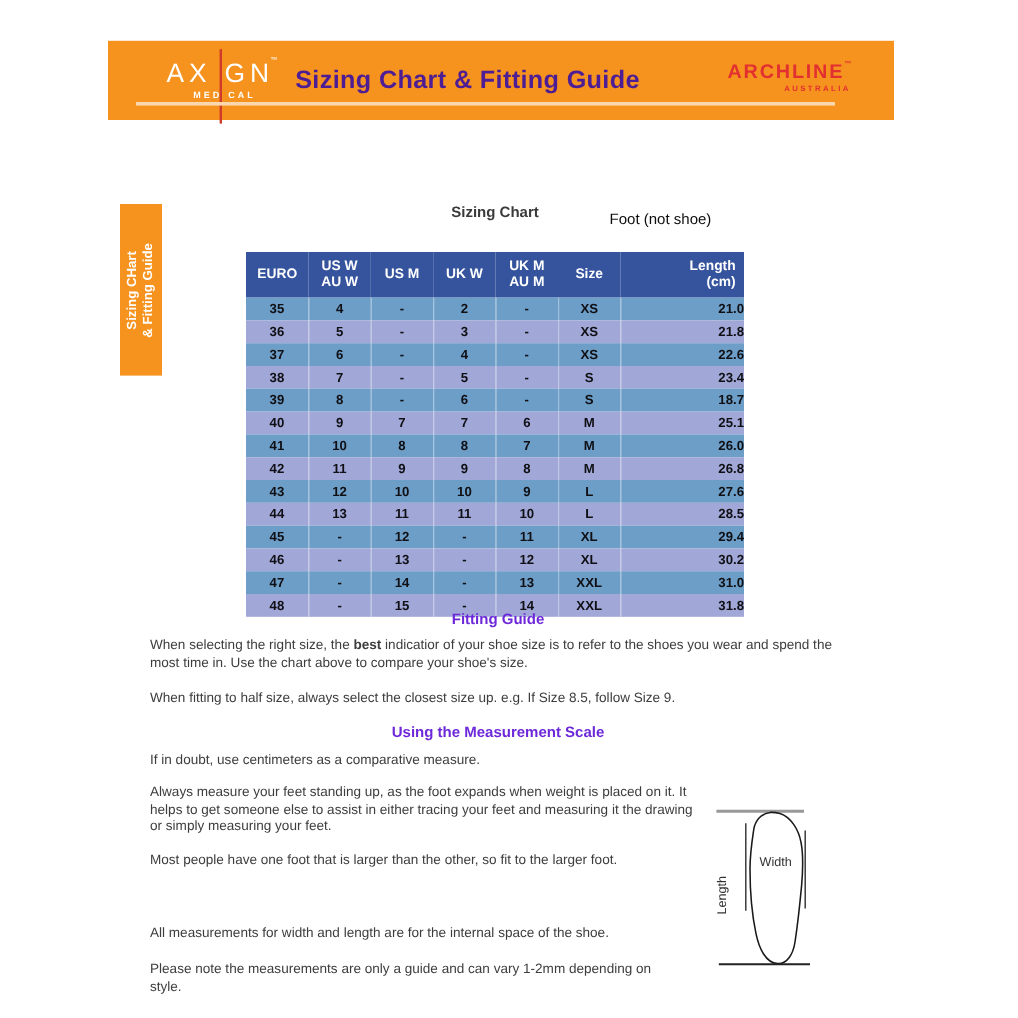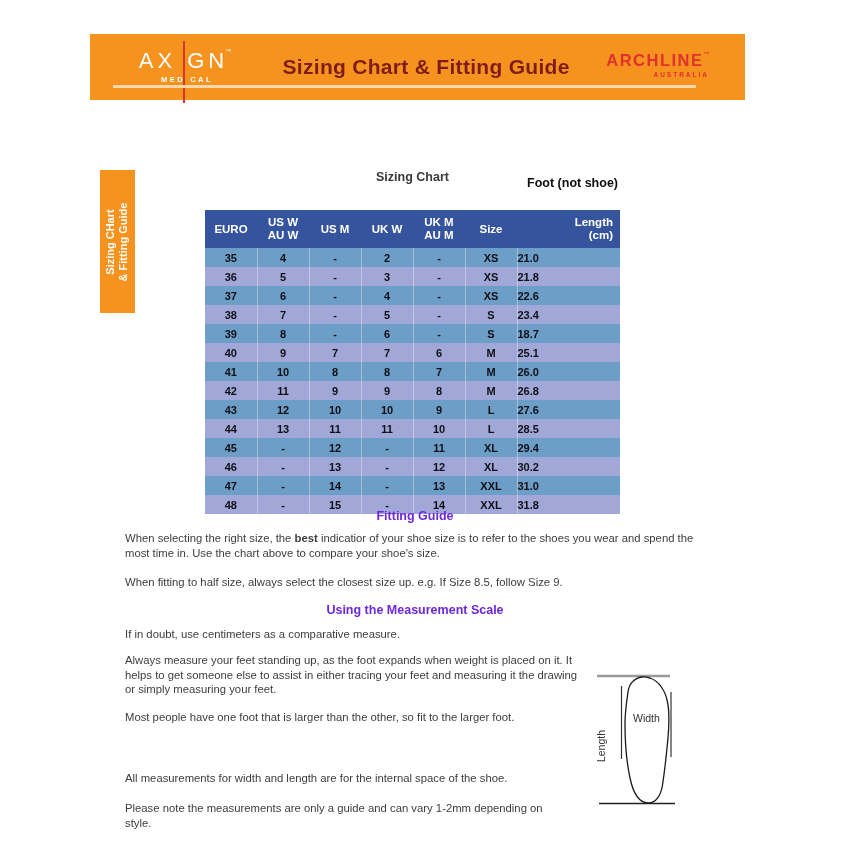--- a/index.html
+++ b/index.html
@@ -12,21 +12,21 @@
   
   .banner {
     position:absolute; left:90px; top:18px; width:655px; height:66px;
     background:var(--orange); display:flex; align-items:center;margin-top:16px;
   }
   .axign { position:relative; margin-left:38px; width:118px; display:flex; flex-direction:column; align-items:center; color:#fff; }
   .axign-row1 { display:flex; align-items:baseline; gap:11px; font-size:22px; letter-spacing:4px; font-weight:400; line-height:22px; }
   .axign-tm { font-size:6px; vertical-align:top; position:relative; top:-10px; margin-left:-3px; }
   .axign-row2 { display:flex; gap:5px; font-size:7.5px; letter-spacing:2.5px; font-weight:bold; margin-top:3px; }
   .axign-line { position:absolute; left:50%; top:-9px; height:62px; width:2px; background:var(--axign_line_red); transform:translateX(-4px); }
-  .banner-title { flex:1; text-align:center; color:#7f1d1d; font-weight:bold; font-size:21px; letter-spacing:0.3px; }
+  .banner-title { flex:1; color:#4c1d95; font-weight:bold; font-size:21px; letter-spacing:0.3px; }
   .archline { margin-right:34px; text-align:right; color:var(--archline_red); line-height:15px; }
   .archline-name { font-size:16.5px; font-weight:bold; letter-spacing:1.5px; }
   .archline-tm { font-size:6px; vertical-align:top; position:relative; top:-6px; }
   .archline-sub { display:block; font-size:6.5px; font-weight:bold; letter-spacing:2px; margin-top:-1px; margin-right:2px; color:var(--archline_red); }
   .banner-strip {
     position:absolute; left:90px; top:85px; width:655px; height:3px;
     background:linear-gradient(to right,
       var(--orange) 0px, var(--orange) 23px,
       var(--banner_strip) 23px, var(--banner_strip) 606px,
       var(--orange) 606px, var(--orange) 655px);
@@ -37,33 +37,33 @@
     position:absolute; left:100px; top:170px; width:35px; height:143px;
     background:var(--orange); display:flex; align-items:center; justify-content:center;
   }
   .side-tab-inner {
     transform:rotate(-90deg); white-space:nowrap; color:#fff; font-weight:bold;
     font-size:11px; line-height:13px; text-align:center;
   }
 
   
   .chart-title { position:absolute; left:205px; top:170px; width:415px; text-align:center; font-weight:bold; font-size:12.5px; color:#3a3a3a; }
-  .foot-label  { position:absolute; left:508px; top:176px; width:110px; text-align:right; font-weight:bold; font-size:12.5px; color:#0e0e0e; }
+  .foot-label  { position:absolute; left:508px; top:176px; width:110px; text-align:left; font-weight:normal; font-size:12.5px; color:#0e0e0e; }
 
   
   .sizing-table { position:absolute; left:205px; top:190px; width:415px; border-collapse:collapse; table-layout:fixed;margin-top:20px; }
   .sizing-table th {
     background:var(--header_blue); color:#fff; font-weight:bold; font-size:11.5px;
     text-align:center; vertical-align:middle; height:38px; line-height:13px; padding:0;
   }
   .sizing-table th:last-child { text-align:right; padding-right:7px; }
   .sizing-table td {
     height:19px; padding:0; text-align:center; font-weight:bold; font-size:11px; color:#0f0f14;
   }
-  .sizing-table td:last-child { text-align:left; }
+  .sizing-table td:last-child { text-align:right; }
   .sizing-table td + td { border-left:1px solid rgba(255,255,255,0.35); }
   .sizing-table tbody tr:nth-child(odd)  td { background:var(--row_blue); }
   .sizing-table tbody tr:nth-child(even) td { background:var(--row_periwinkle); }
 
   
   .section-title { position:absolute; left:125px; width:580px; text-align:center; font-weight:bold; font-size:12.5px; color:#6d28d9; }
   .para { position:absolute; left:125px; font-size:11.3px; line-height:14.5px; color:#3d3d3d; }
 
   
   .foot-diagram { position:absolute; left:592px; top:666px; }

